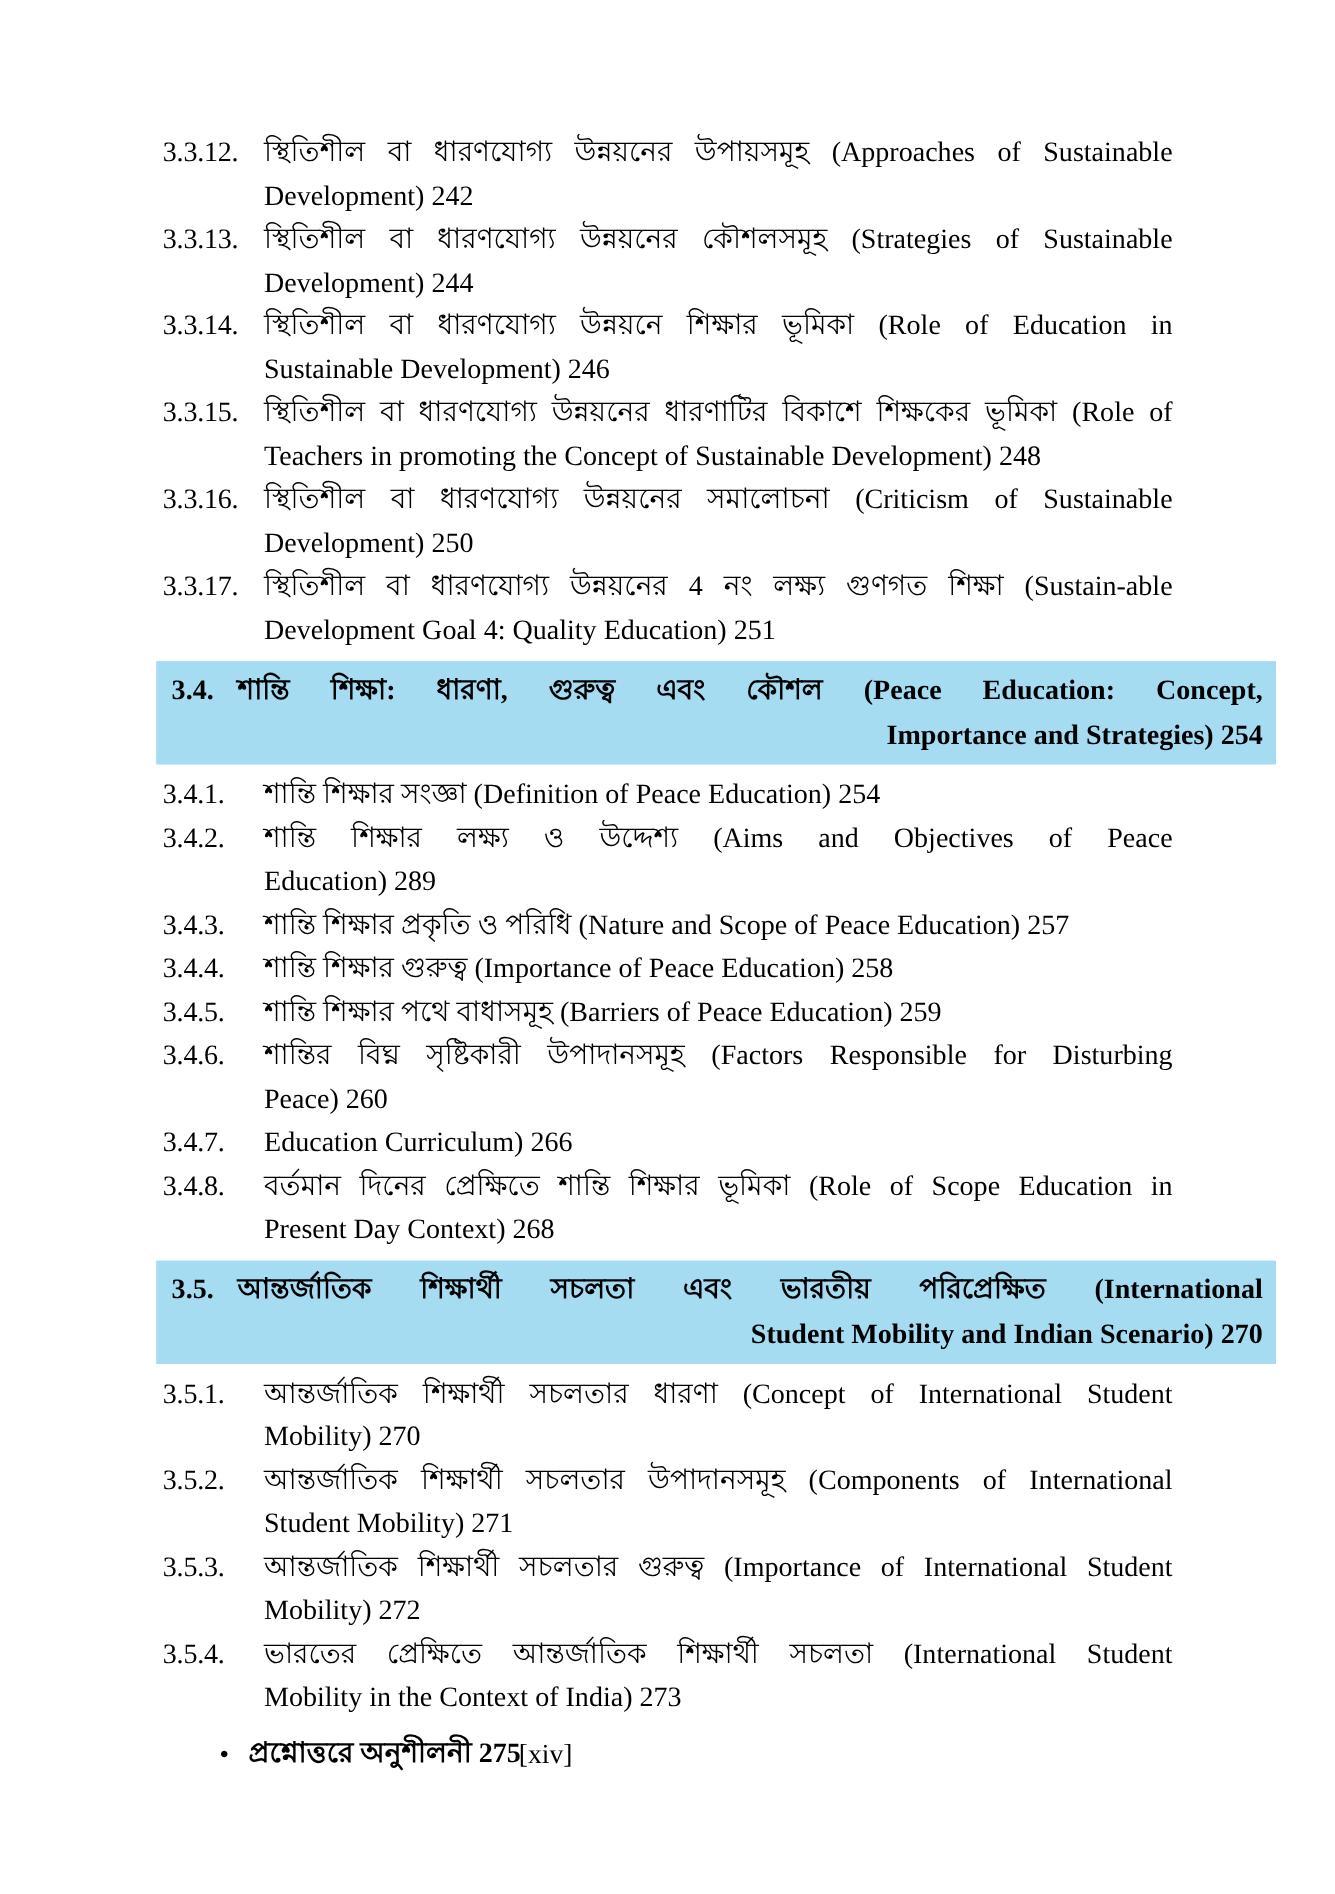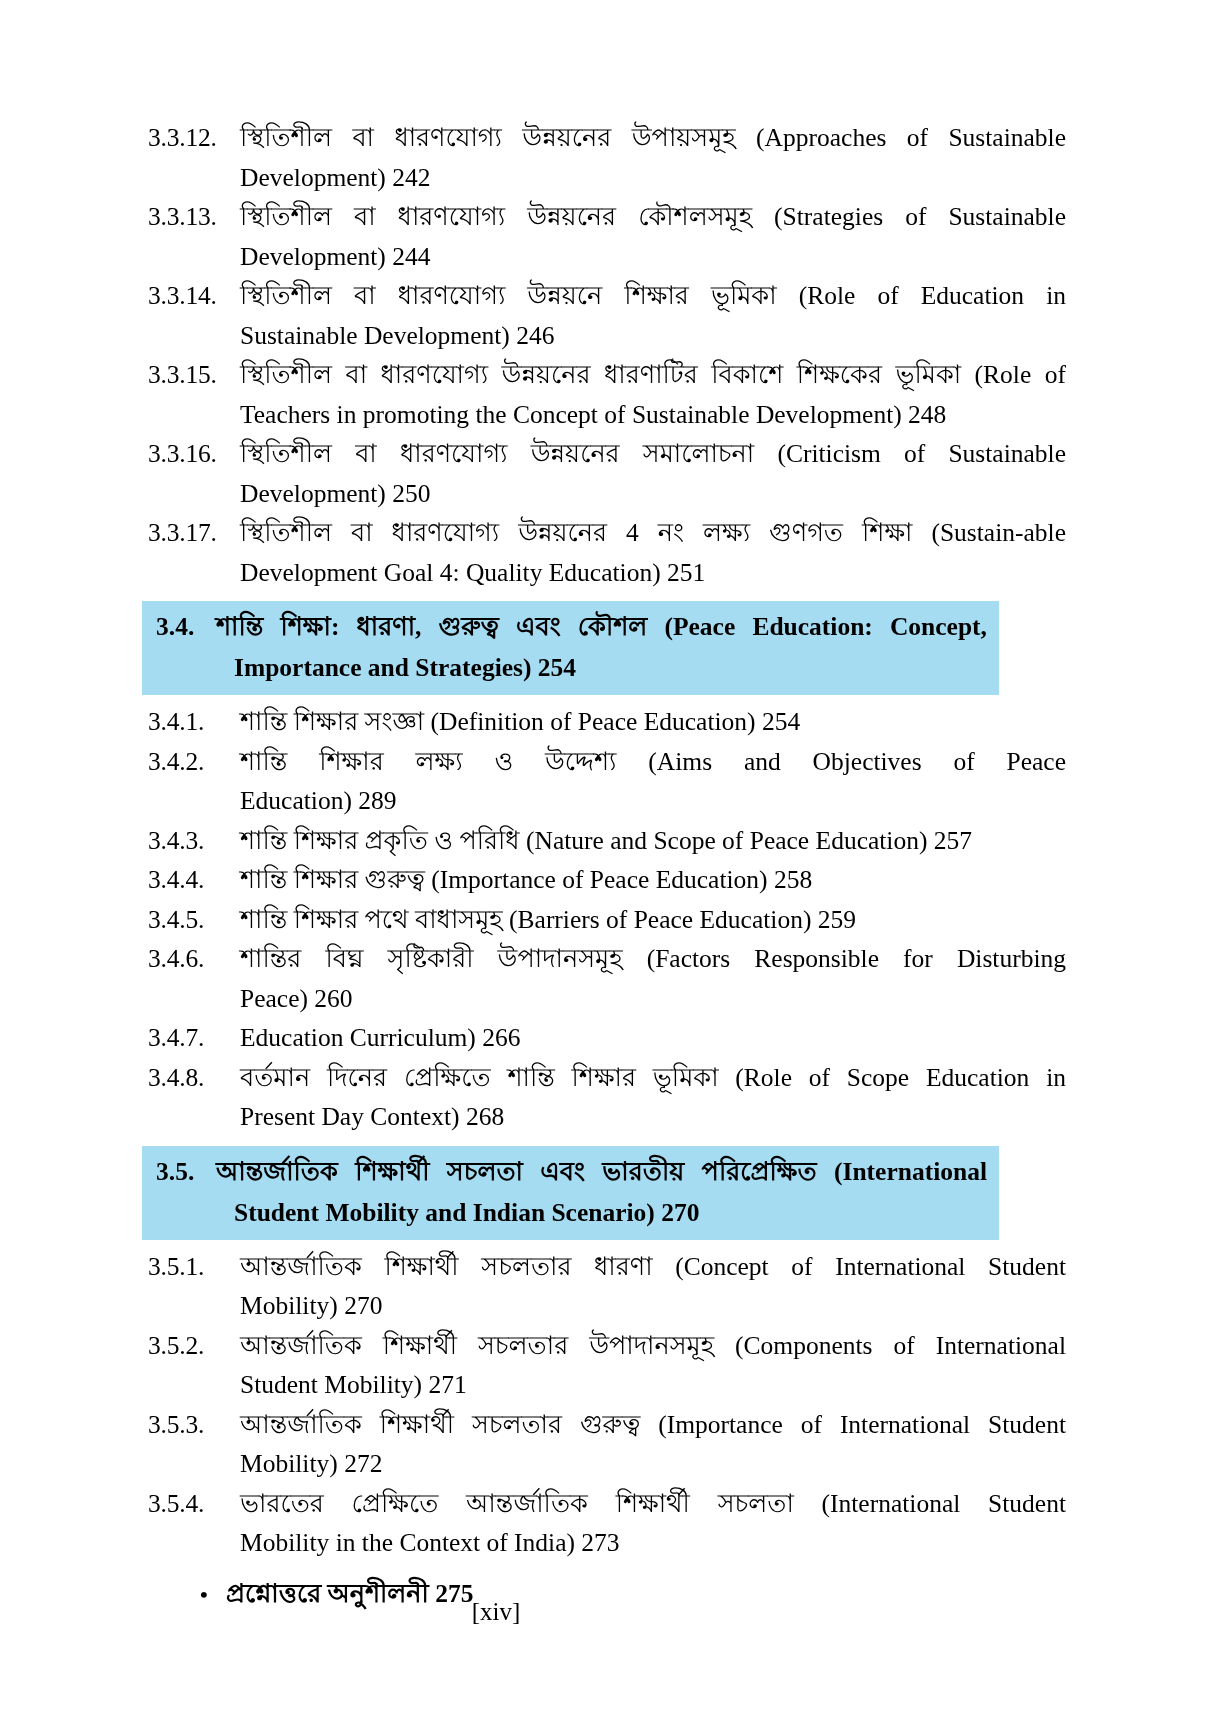--- a/index.html
+++ b/index.html
@@ -54,21 +54,21 @@
   }
 
   
   .section-head {
     background: #a6dcf2;
     font-weight: bold;
     font-size: 25.5px;
     line-height: 41px;
     padding: 5px 12px 7px 14px;
     margin: 9px 0 7px -6px;
-    width: 857px;
+    width: 1018px;
     box-sizing: border-box;
     display: flex;
     align-items: flex-start;
   }
   .section-head .snum {
     flex: 0 0 auto;
     width: 60px;
     white-space: nowrap;
   }
   .section-head .sbody {
@@ -76,21 +76,21 @@
     text-align: justify;
     text-justify: inter-word;
   }
   .section-head .sbody .line1 {
     display: block;
     text-align: justify;
     text-align-last: justify;
   }
   .section-head .sbody .line2 {
     display: block;
-    text-align: left;
+    text-align: right;
     margin-left: 18px;
   }
 
   
   .bullet-entry {
     display: flex;
     align-items: baseline;
     font-size: 25.5px;
     line-height: 41px;
     padding-left: 52px;
@@ -104,21 +104,21 @@
     line-height: 41px;
   }
   .bullet-entry .btext {
     flex: 1 1 auto;
   }
 
   
   .footer {
     position: absolute;
     left: 0;
-    bottom: 96px;
+    bottom: 112px;
     width: 992px;
     text-align: center;
     font-size: 25px;
   }
 
   
   .j {
     display: block;
     text-align: justify;
     text-align-last: justify;

